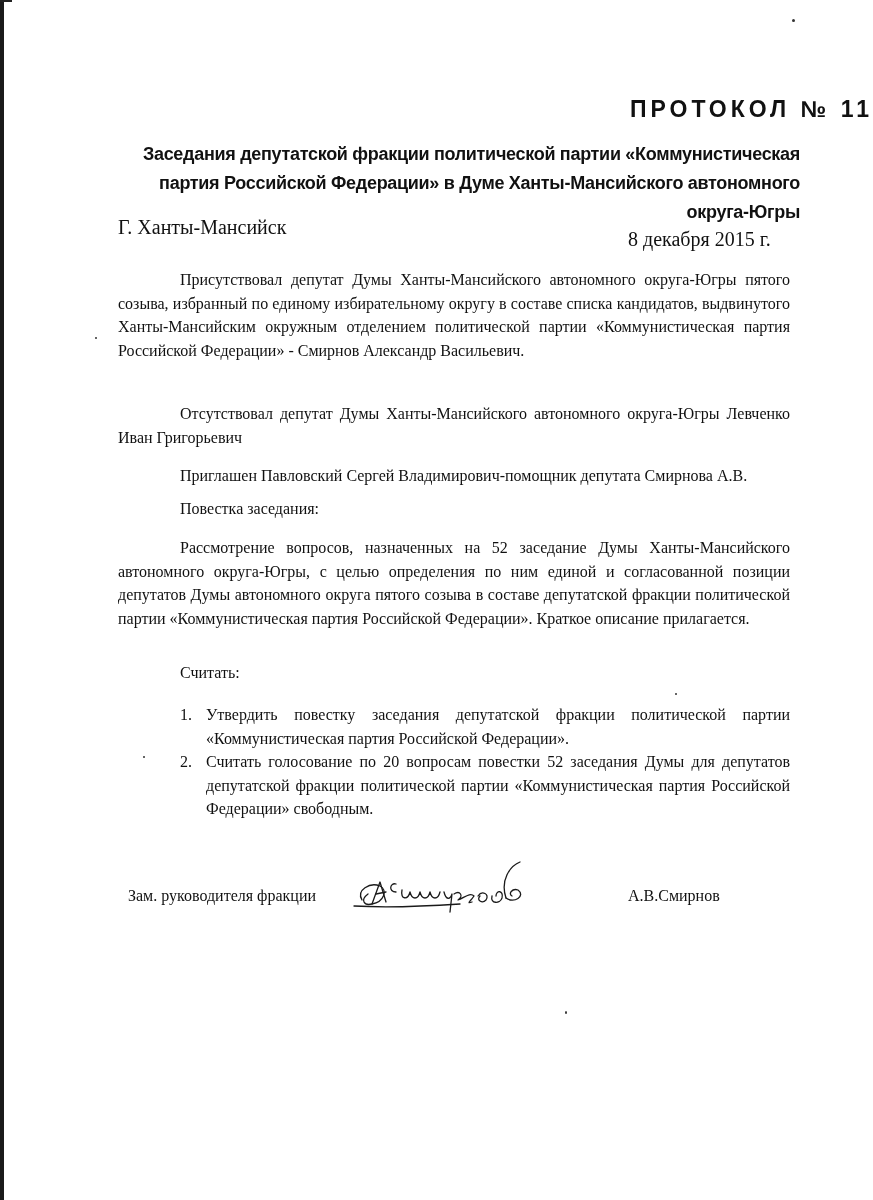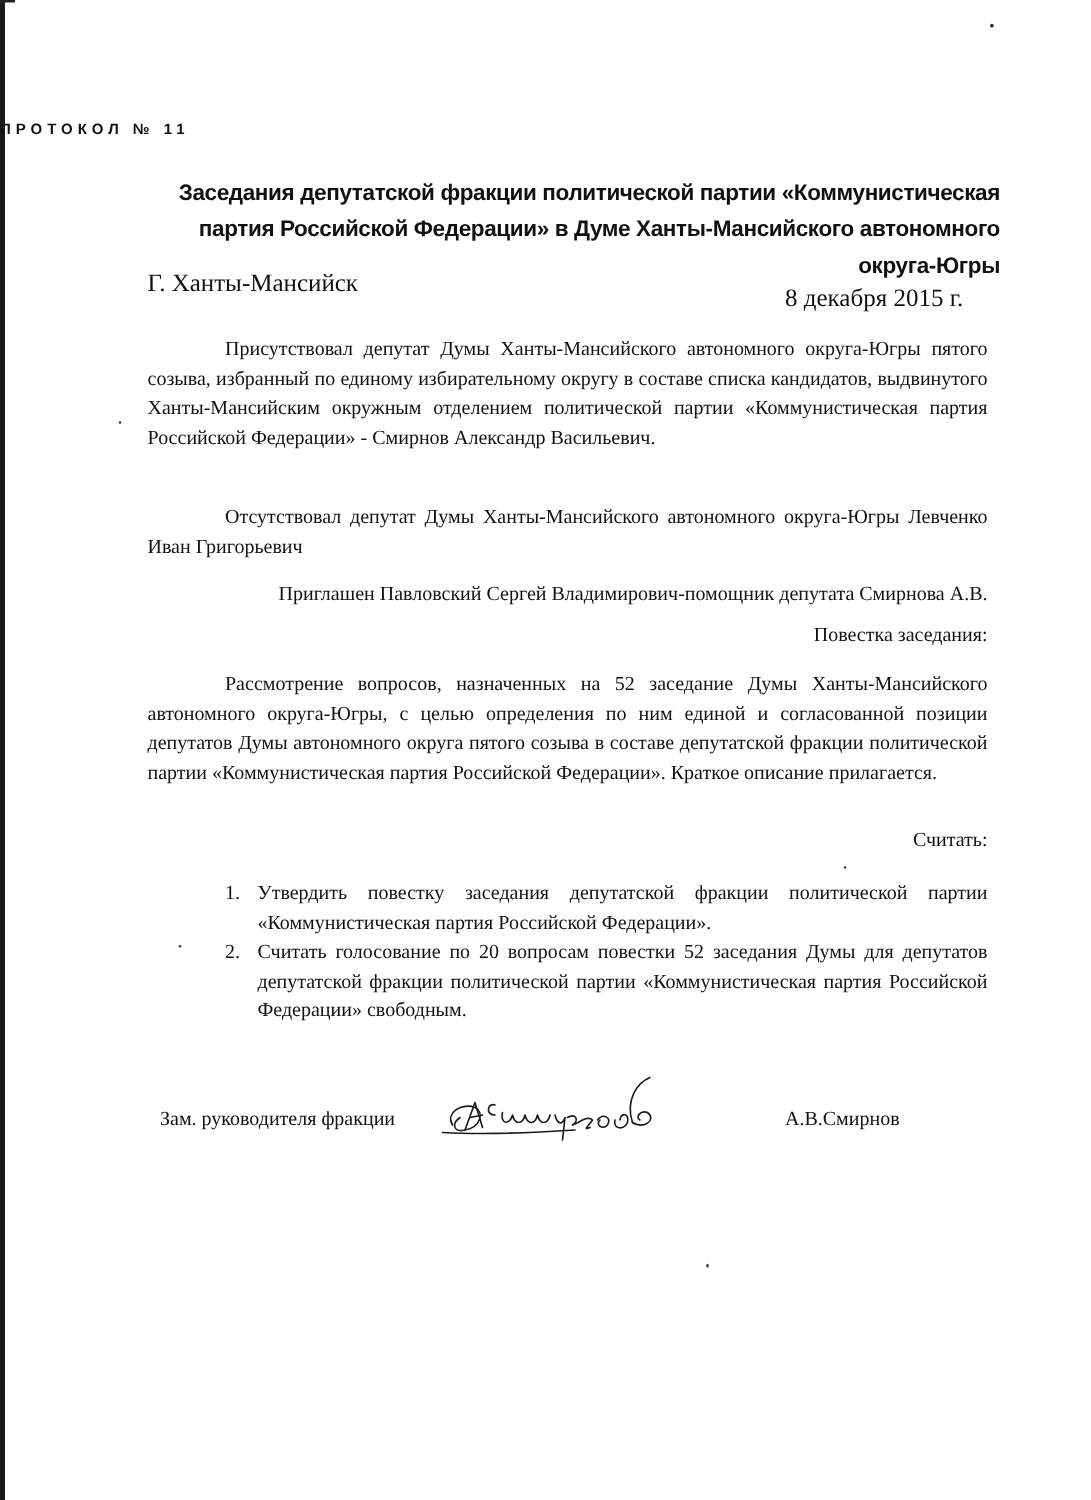--- a/index.html
+++ b/index.html
@@ -8,38 +8,38 @@
       font-family: "Liberation Serif", "DejaVu Serif", serif; color: #111;
     }
     .scan-edge {
       position: absolute; left: 0; top: 0; width: 4px; height: 1200px; background: #1a1a1a;
     }
     .scan-edge-top {
       position: absolute; left: 0; top: 0; width: 12px; height: 2px; background: #222;
     }
     .speck { position: absolute; background: #333; border-radius: 50%; }
     .doc-title {
-      position: absolute; left: 0; width: 873px; top: 96px; text-align: left;
-      font-family: "Liberation Sans", "DejaVu Sans", sans-serif; font-weight: bold; font-size: 12px;
+      position: absolute; left: 0; width: 873px; top: 96px; text-align: right;
+      font-family: "Liberation Sans", "DejaVu Sans", sans-serif; font-weight: bold; font-size: 23px;
       letter-spacing: 4px;
     }
     .doc-subtitle {
       position: absolute; left: 120px; width: 680px; top: 140px; text-align: right;
       font-family: "Liberation Sans", "DejaVu Sans", sans-serif; font-weight: bold; font-size: 18px;
       line-height: 29px; letter-spacing: -0.3px;
     }
     .meta-row { position: absolute; top: 216px; font-size: 20px; }
     .city { left: 118px; }
     .date { left: 628px; margin-top: 12px; }
     .para {
       position: absolute; left: 118px; width: 672px; font-size: 16px; line-height: 23.5px;
       text-align: justify; margin: 0;
     }
     .para.indent { text-indent: 62px; }
-    .para.nojust { text-align: right; }
+    .para.nojust { text-align: left; }
     .list {
       position: absolute; left: 180px; width: 610px; margin: 0; padding: 0; list-style: none;
       font-size: 16px; line-height: 23.5px;
     }
     .list li { position: relative; padding-left: 26px; text-align: justify; }
     .list .num { position: absolute; left: 0; top: 0; }
     .sign-row { position: absolute; top: 887px; font-size: 16px; }
     .sign-role { left: 128px; }
     .sign-name { left: 628px; }
     .signature { position: absolute; left: 350px; top: 860px; width: 210px; height: 60px; }

